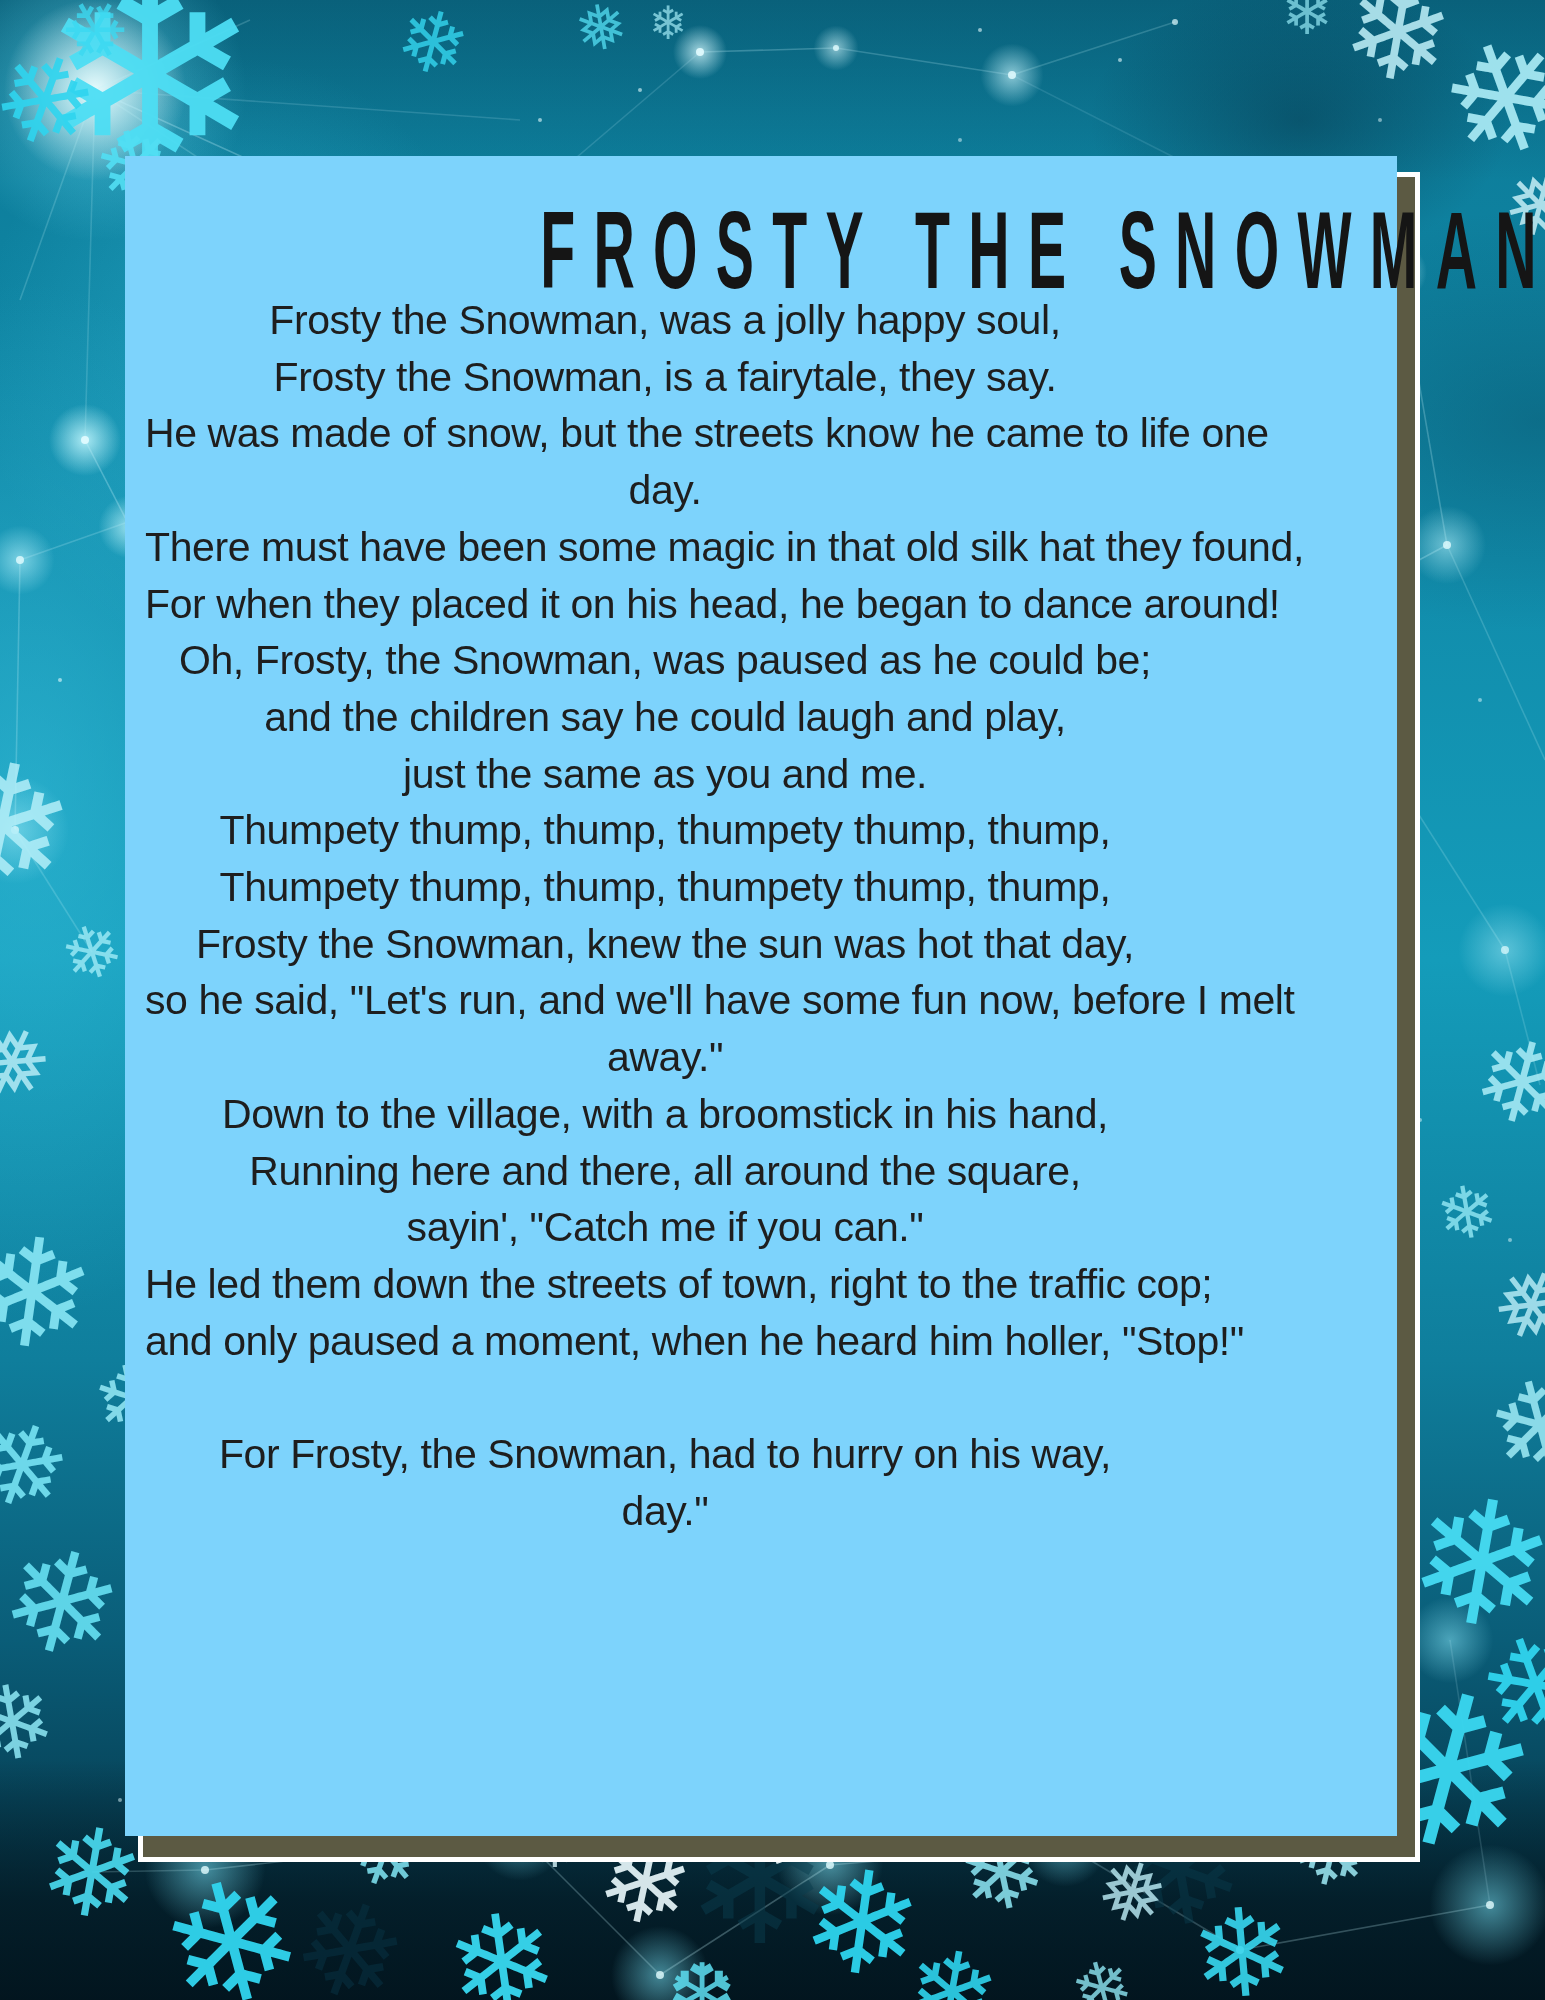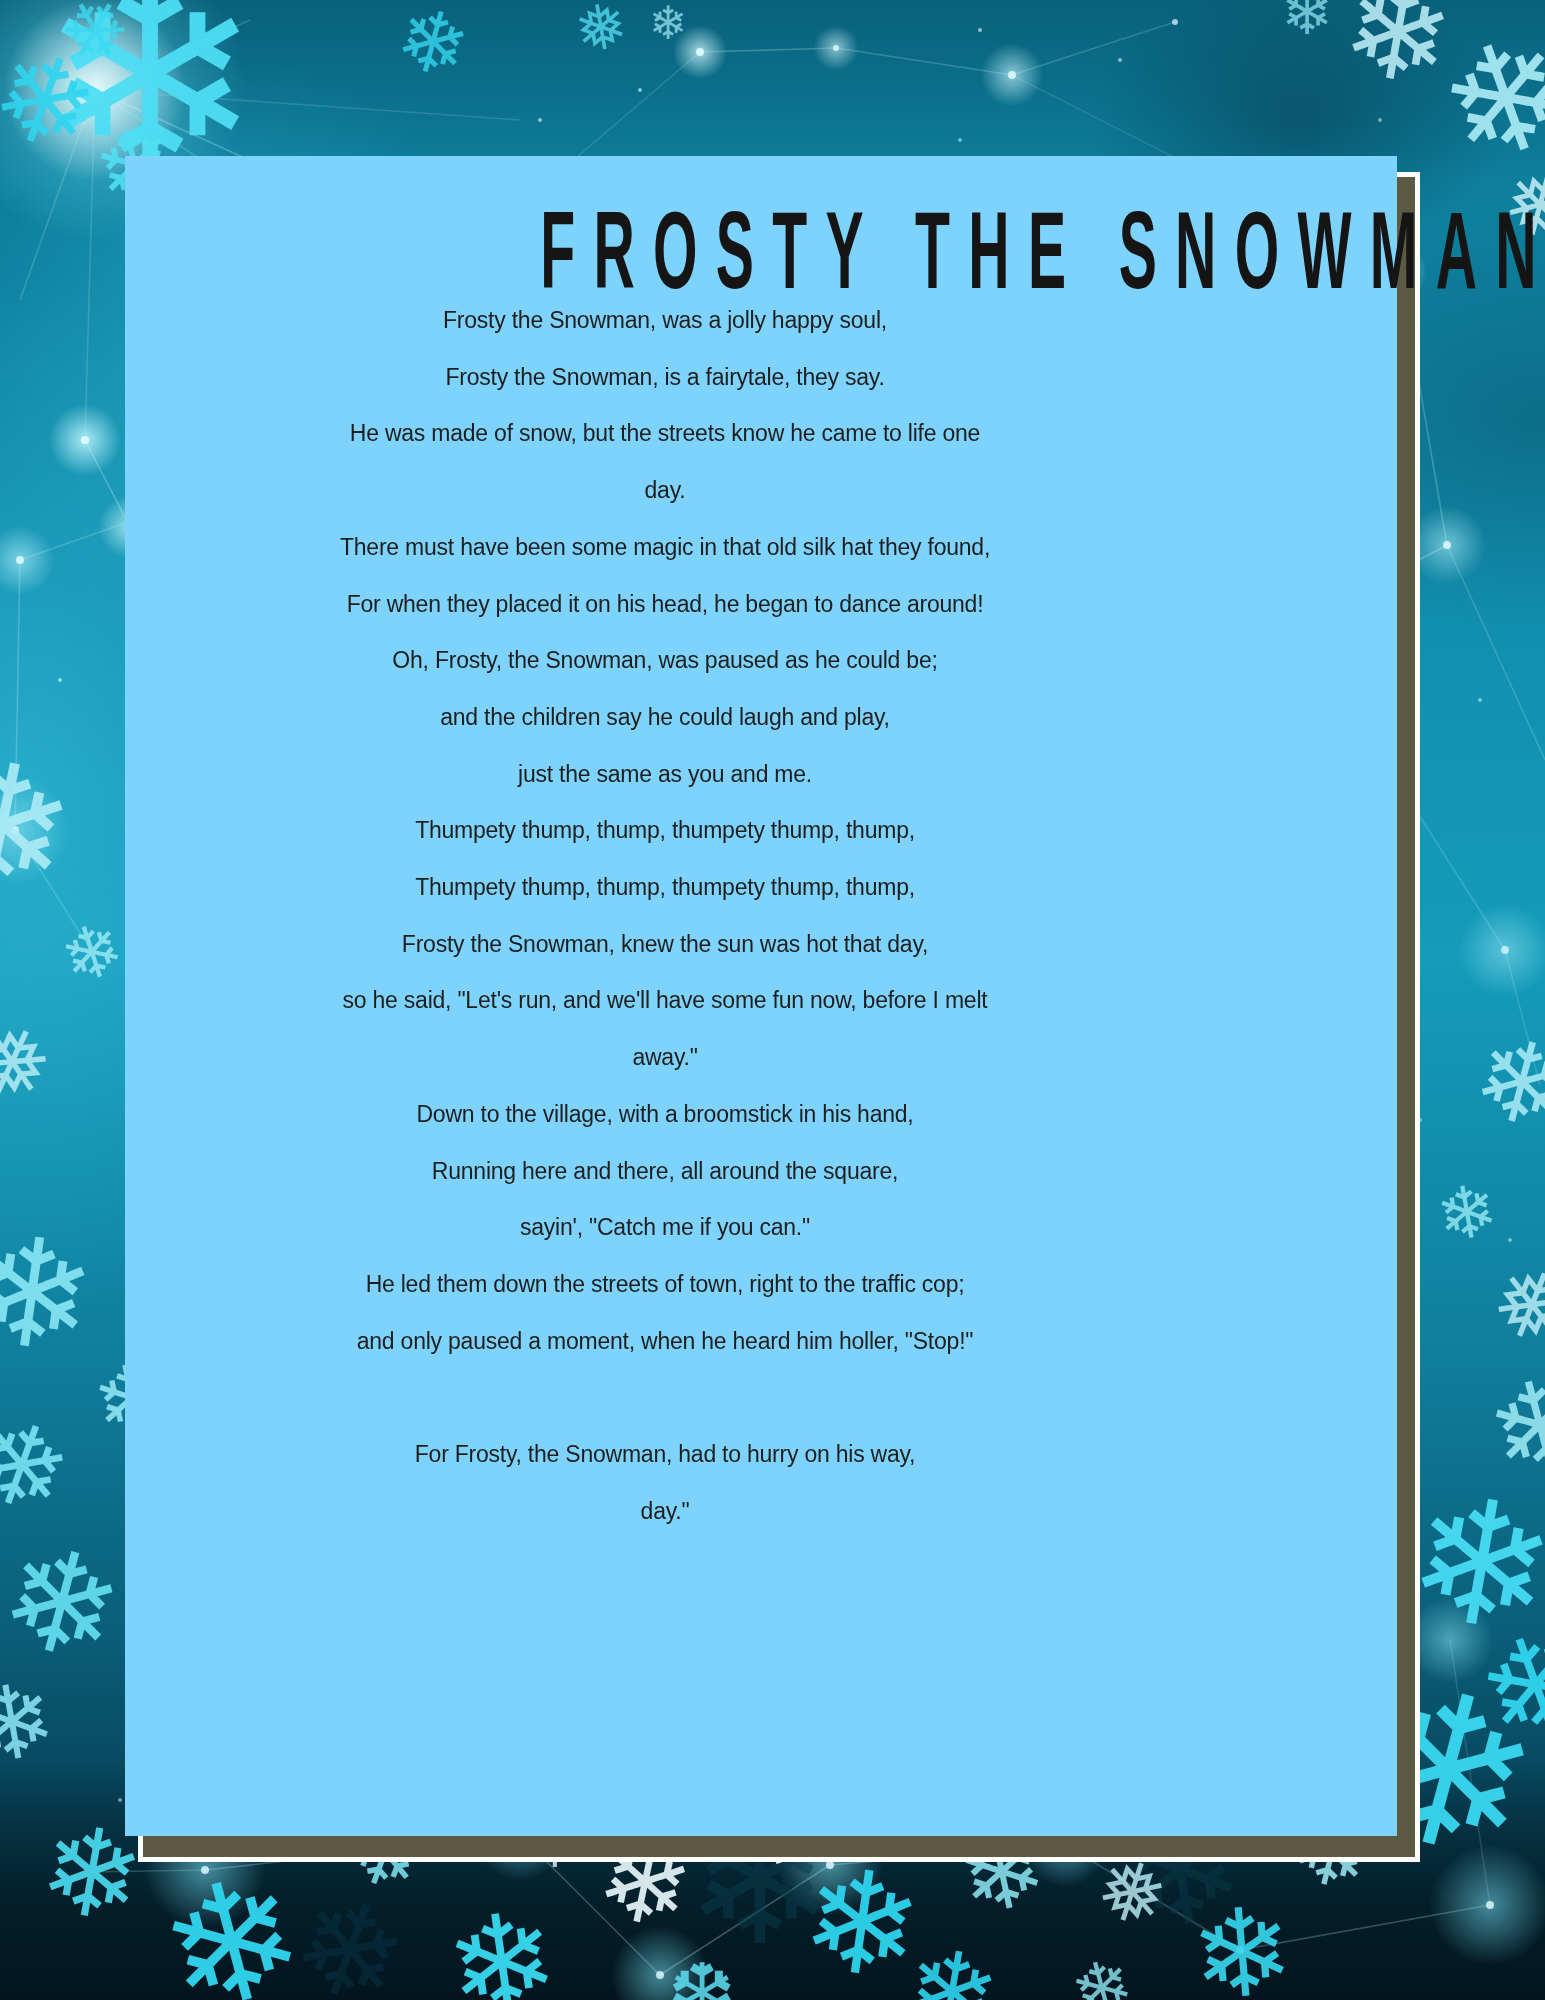--- a/index.html
+++ b/index.html
@@ -54,21 +54,21 @@
   .card{position:absolute;left:125px;top:156px;width:1272px;height:1680px;
     background:#7dd3fc;}
 
   .title-wrap{position:absolute;left:0;top:42px;width:100%;text-align:center;}
   .title{display:inline-block;white-space:nowrap;
     font-family:"Liberation Sans",sans-serif;font-weight:bold;
     font-size:104px;line-height:104px;letter-spacing:.32em;color:#151515;
     transform:scale(.55,1.05);transform-origin:50% 50%;}
 
   .lyrics{position:absolute;left:20px;top:136px;width:1040px;
-    font-size:23px;line-height:56.7px;color:#1e1e1e;text-align:center;
+    font-size:41px;line-height:56.7px;color:#1e1e1e;text-align:center;
     letter-spacing:-0.01em;}
   .lyric-line{white-space:nowrap;}
 </style>
 </head>
 <body>
 
 <div id="stage">
   <div class="bg"></div>
 
   <svg class="decor" width="1545" height="2000" viewBox="0 0 1545 2000">

